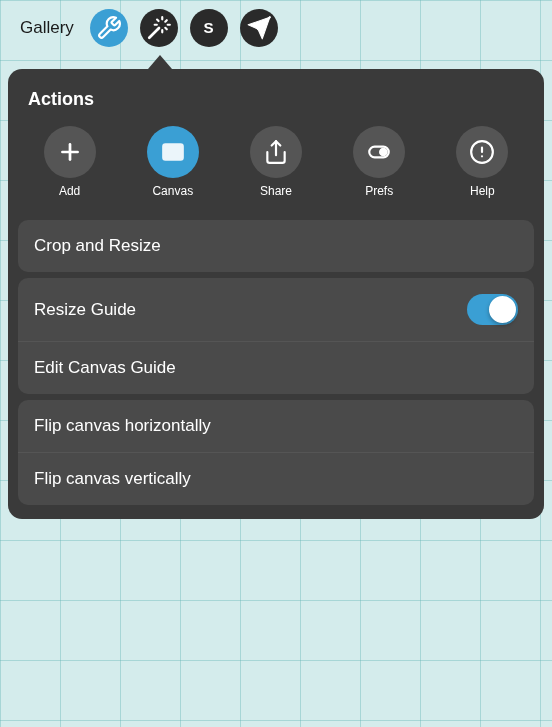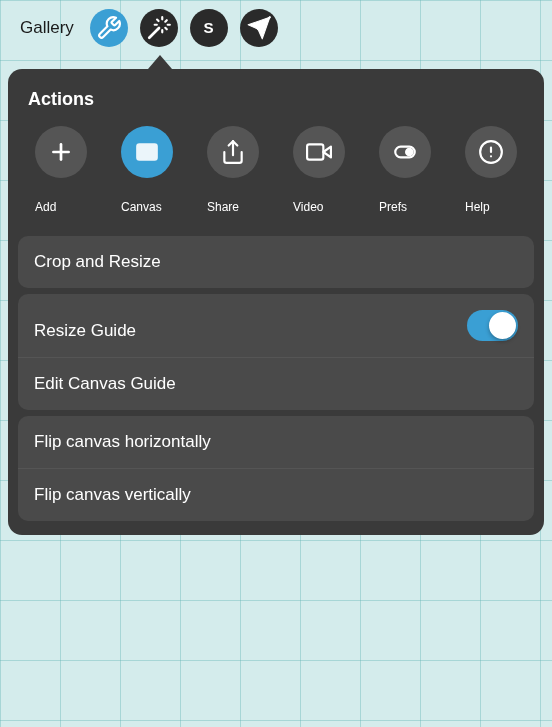--- a/index.html
+++ b/index.html
@@ -111,22 +111,22 @@
     
     .icon-row {
       display: flex;
       justify-content: space-around;
       padding: 0 10px 16px 10px;
     }
 
     .icon-item {
       display: flex;
       flex-direction: column;
-      align-items: flex-start;
-      gap: 22px;
+      align-items: center;
+      gap: 6px;
       cursor: pointer;
     }
 
     .icon-circle {
       width: 52px;
       height: 52px;
       border-radius: 50%;
       background-color: #555555;
       display: flex;
       align-items: center;
@@ -150,21 +150,21 @@
       border-radius: 10px;
       overflow: hidden;
     }
 
     .menu-item {
       padding: 16px 16px;
       color: #ffffff;
       font-size: 17px;
       cursor: pointer;
       display: flex;
-      align-items: flex-end;
+      align-items: center;
       justify-content: space-between;
       border-bottom: 1px solid #555555;
     }
 
     .menu-item:last-child {
       border-bottom: none;
     }
 
     
     .toggle {
@@ -263,29 +263,20 @@
       <div class="icon-circle">
         <svg width="26" height="26" viewBox="0 0 24 24" fill="none" stroke="white" stroke-width="2" stroke-linecap="round" stroke-linejoin="round">
           <path d="M4 12v8a2 2 0 002 2h12a2 2 0 002-2v-8"></path>
             <polyline points="16 6 12 2 8 6"></polyline>
             <line x1="12" y1="2" x2="12" y2="15"></line>
         </svg>
       </div>
       <span class="icon-label">Share</span>
     </div>
 
-    <div class="icon-item">
-      <div class="icon-circle">
-        <svg width="26" height="26" viewBox="0 0 24 24" fill="none" stroke="white" stroke-width="2" stroke-linecap="round" stroke-linejoin="round">
-          <polygon points="23 7 16 12 23 17 23 7"></polygon>
-            <rect x="1" y="5" width="15" height="14" rx="2" ry="2"></rect>
-        </svg>
-      </div>
-      <span class="icon-label">Video</span>
-    </div>
 
     <div class="icon-item">
       <div class="icon-circle">
         <svg width="26" height="26" viewBox="0 0 24 24" fill="none" stroke="white" stroke-width="2" stroke-linecap="round">
           <rect x="3" y="7" width="18" height="10" rx="5" fill="none"></rect>
           <circle cx="16" cy="12" r="3" fill="white"></circle>
         </svg>
       </div>
       <span class="icon-label">Prefs</span>
     </div>

